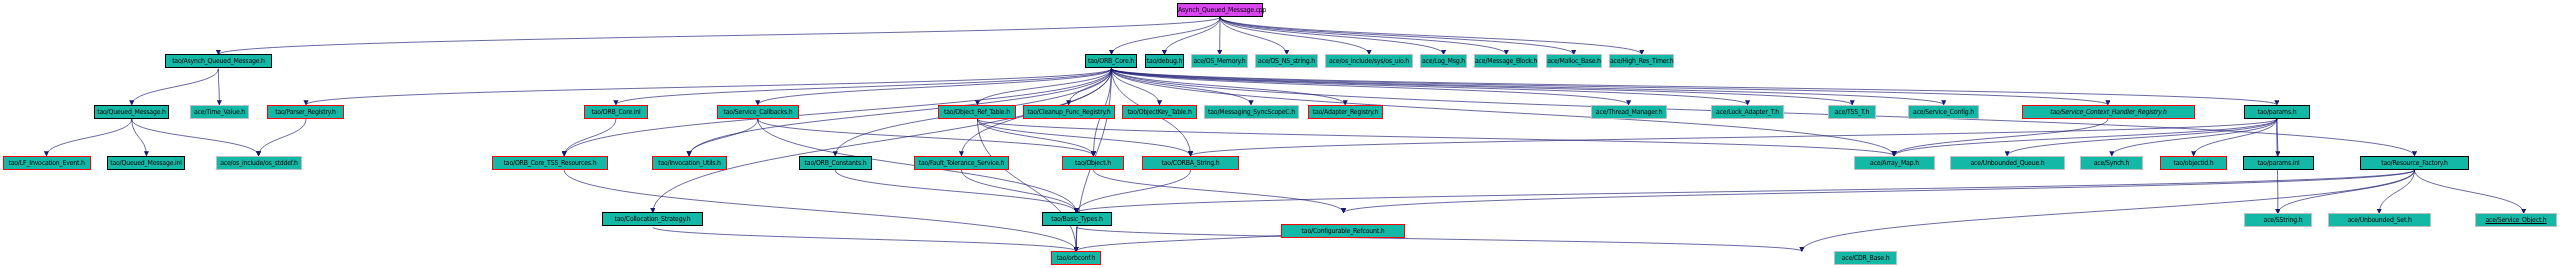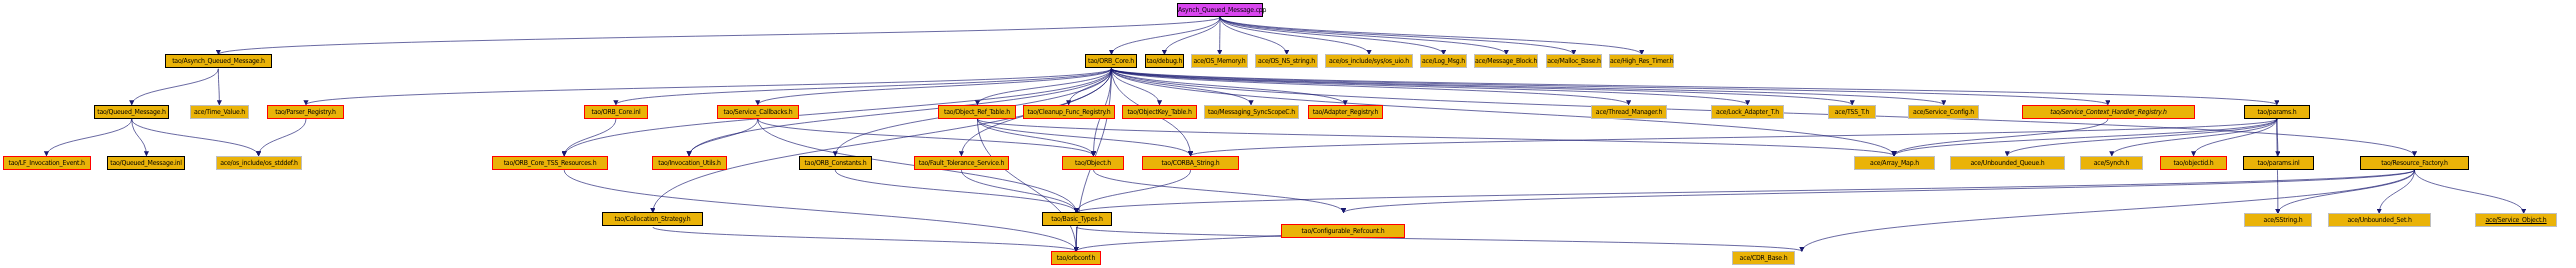--- a/index.html
+++ b/index.html
@@ -1,18 +1,18 @@
 <!DOCTYPE html>
 <html style="font-size:10.5px"><head>
 <meta charset="utf-8">
 <style>
   html,body{margin:0;padding:0;background:#fff;}
   body{width:2576px;height:269px;position:relative;overflow:hidden;font-family:"DejaVu Sans Condensed","DejaVu Sans",sans-serif;}
   #graph{position:absolute;left:0;top:0;width:2576px;height:269px;}
-  .node{position:absolute;box-sizing:border-box;height:14.4px;background:#eab308;border:0.7px solid #bfbfbf;font-size:6.9px;line-height:13px;text-align:center;white-space:nowrap;color:#000;letter-spacing:-0.2px;cursor:pointer;}
+  .node{position:absolute;box-sizing:border-box;height:14.4px;background:#14b8a6;border:0.7px solid #bfbfbf;font-size:6.9px;line-height:13px;text-align:center;white-space:nowrap;color:#000;letter-spacing:-0.2px;cursor:pointer;}
   .node.black{border-color:#000;}
   .node.red{border-color:#ff0000;}
   .node.root{background:#d946ef;border-color:#000;}
   svg{position:absolute;left:0;top:0;}
 </style>
 </head>
 <body>
 
 <div id="graph">
   <svg id="edges" width="2576" height="269" viewBox="0 0 3940 411">
@@ -141,15 +141,15 @@
   <div class="node black" style="left:2360px;top:156px;width:109px;">tao/Resource_Factory.h</div>
 
   <div class="node black" style="left:602px;top:212px;width:101px;">tao/Collocation_Strategy.h</div>
   <div class="node black" style="left:1042px;top:212px;width:70px;">tao/Basic_Types.h</div>
   <div class="node red" style="left:1281px;top:212px;width:124px;margin-top:12px;">tao/Configurable_Refcount.h</div>
   <div class="node" style="left:2244px;top:213px;width:68px;padding-left:10px;">ace/SString.h</div>
   <div class="node" style="left:2328px;top:213px;width:103px;">ace/Unbounded_Set.h</div>
   <div class="node" style="left:2475px;top:213px;width:82px;text-decoration:underline;">ace/Service_Object.h</div>
 
   <div class="node red" style="left:1051px;top:251px;width:50px;">tao/orbconf.h</div>
-  <div class="node" style="left:1732px;top:251px;width:63px;">ace/CDR_Base.h</div>
+  <div class="node" style="left:1834px;top:251px;width:63px;">ace/CDR_Base.h</div>
 </div>
 
 
 </body></html>

